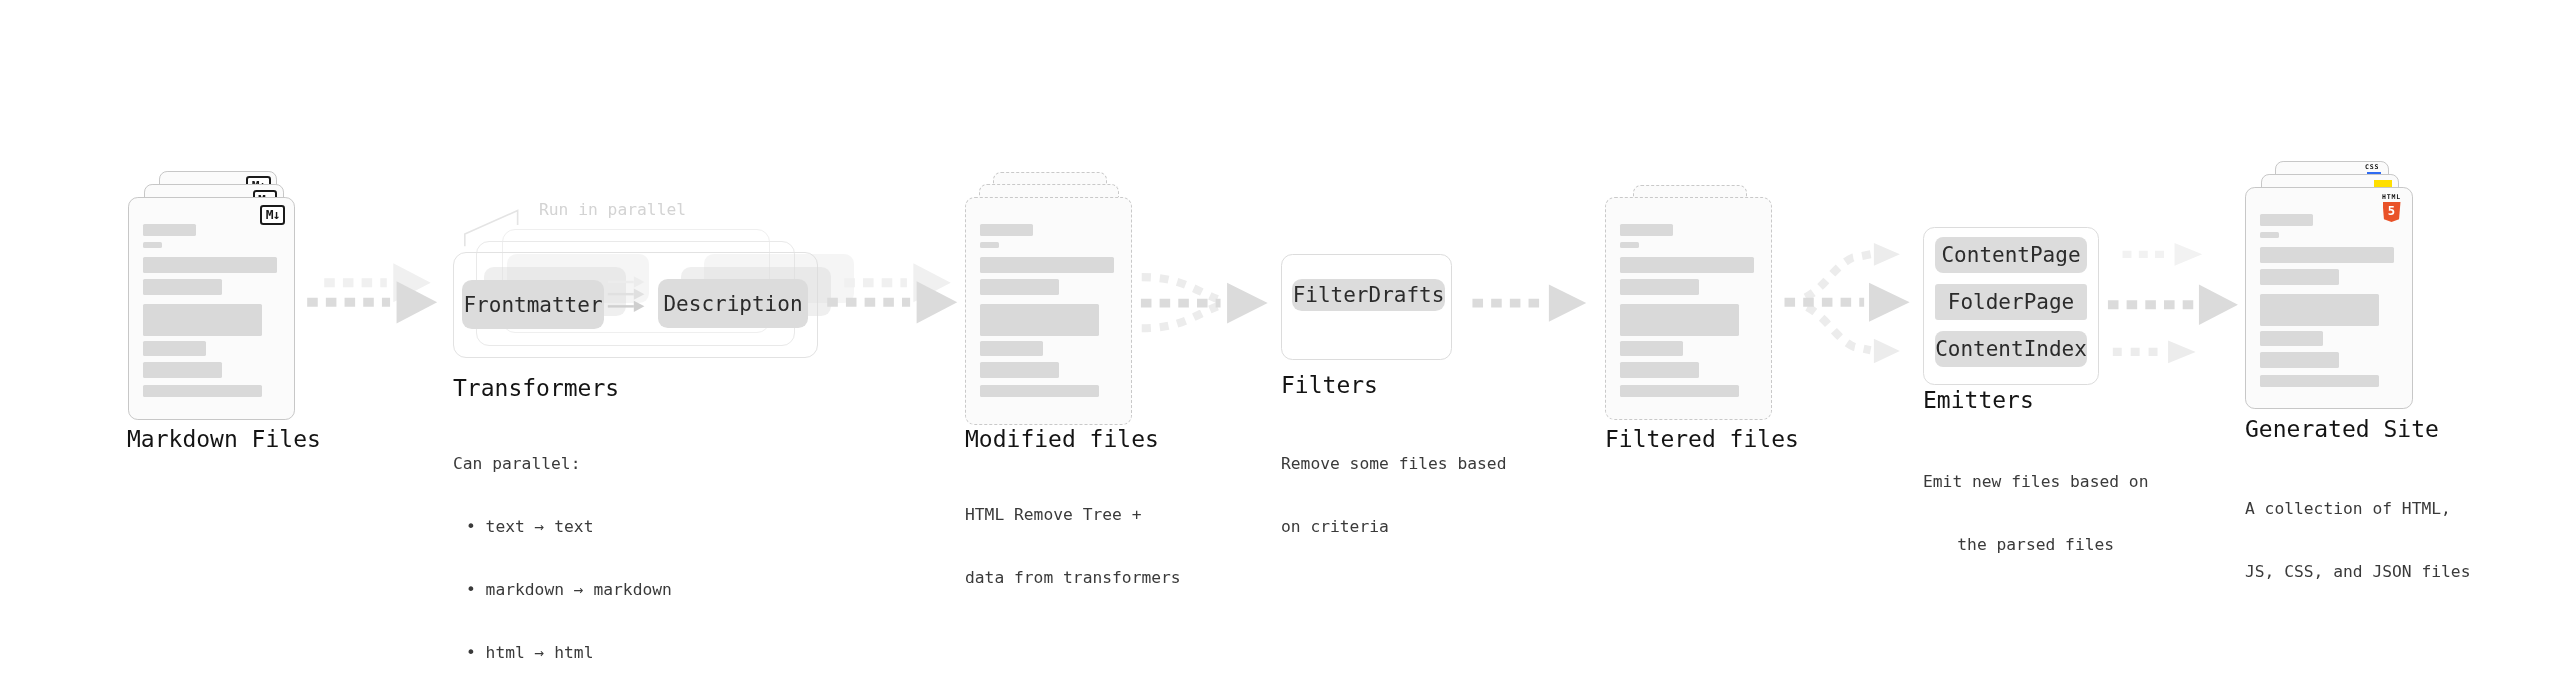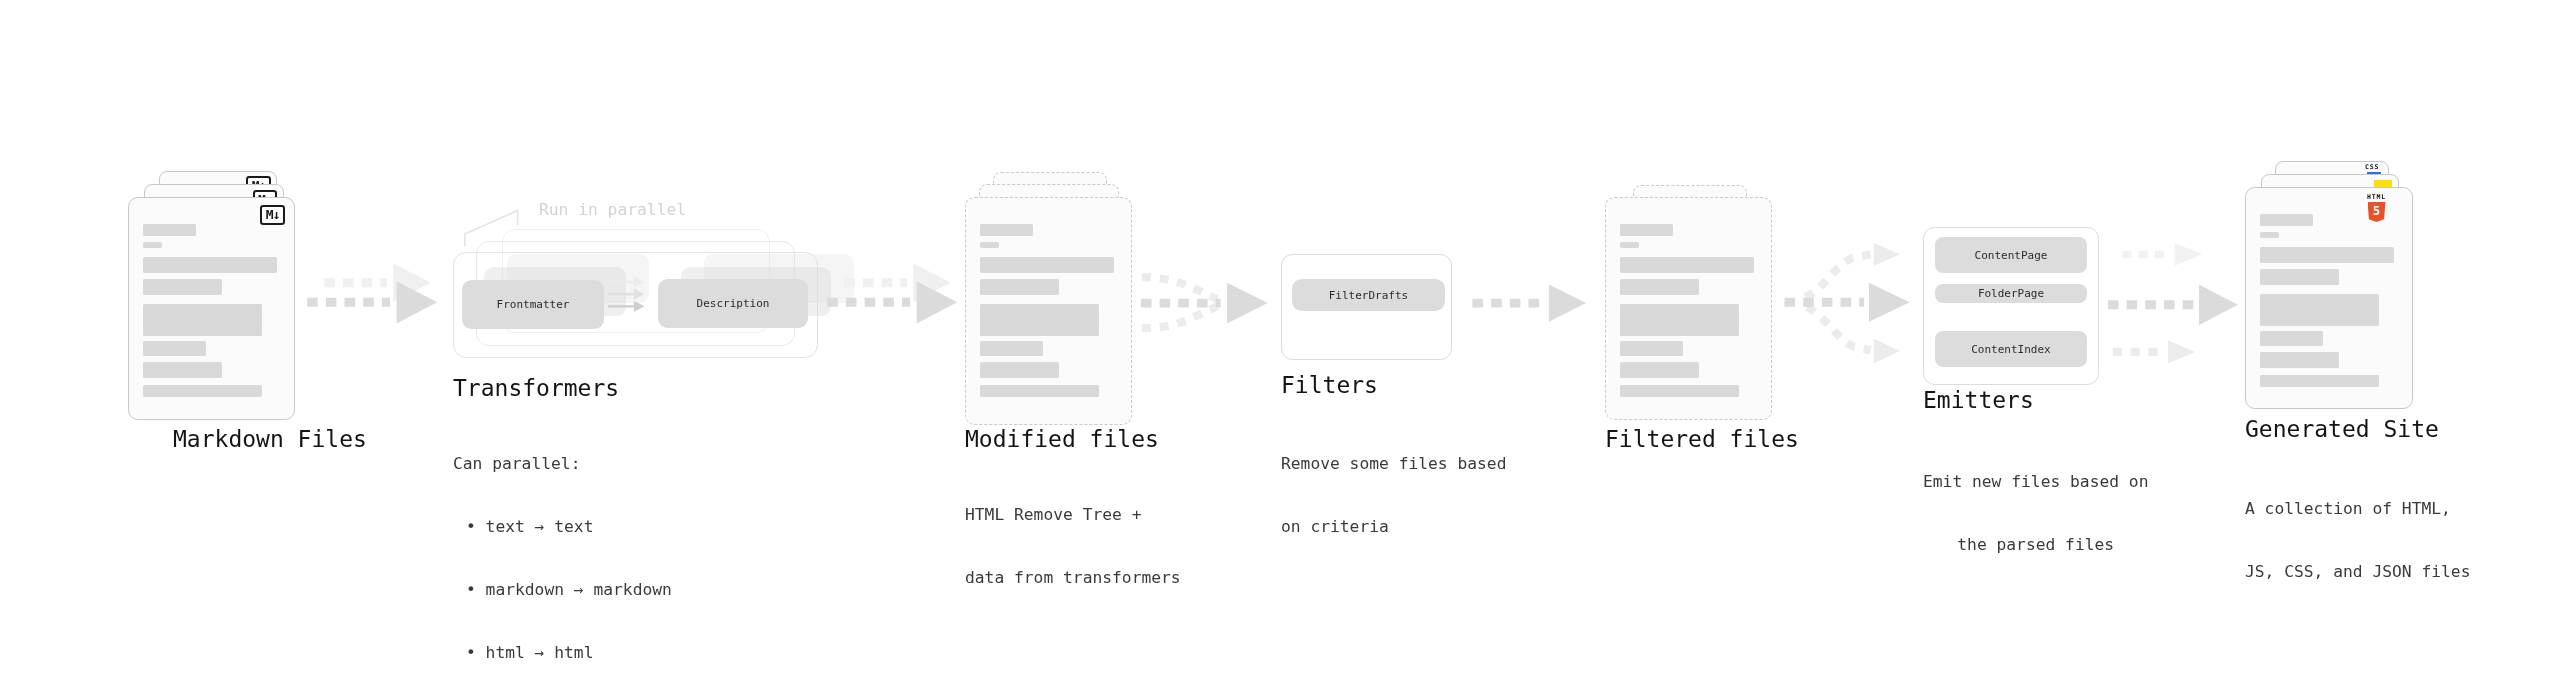--- a/index.html
+++ b/index.html
@@ -18,21 +18,21 @@
   .b4{top:81px;width:79px;height:16.3px;}
   .b5{top:106px;width:119px;height:32px;}
   .b6{top:143px;width:63px;height:15.4px;}
   .b7{top:164px;width:79px;height:16.3px;}
   .b8{top:187px;width:119px;height:12.2px;}
   
   .md-badge{position:absolute;border:2.4px solid var(--md_badge,#1a1a1a);border-radius:3.3px;background:#fff;
             color:var(--md_badge,#1a1a1a);font-weight:bold;font-size:13px;line-height:15.4px;padding:0 3.3px;letter-spacing:-0.8px;}
   
   .pill{position:absolute;background:var(--pill_fill,#dcdcdc);border-radius:9.8px;color:var(--pill_text,#2b2b2b);
-        font-size:11px;display:flex;align-items:center;justify-content:center;white-space:pre;}
+        font-size:21px;display:flex;align-items:center;justify-content:center;white-space:pre;}
   .pill.echo1{opacity:.45;} .pill.echo2{opacity:.28;}
   
   .outline{position:absolute;border:1.6px solid var(--outline_front,#e2e2e2);border-radius:13px;}
   .outline.mid{border-color:var(--outline_mid,#e9e9e9);}
   .outline.back{border-color:var(--outline_back,#efefef);}
   .outline.solidbox{border-color:var(--filters_outline,#dcdcdc);background:#fff;border-radius:11.4px;}
   
   .title{position:absolute;font-size:23px;line-height:24.4px;color:var(--title_text,#141414);white-space:pre;}
   .desc{position:absolute;font-size:16.3px;line-height:21px;color:var(--desc_text,#3a3a3a);white-space:pre;}
   .annotation{position:absolute;font-size:16.3px;color:var(--annotation_text,#d3d3d3);white-space:pre;}
@@ -81,21 +81,21 @@
         <div class="bar b1"></div>
         <div class="bar b2"></div>
         <div class="bar b3"></div>
         <div class="bar b4"></div>
         <div class="bar b5"></div>
         <div class="bar b6"></div>
         <div class="bar b7"></div>
         <div class="bar b8"></div>
       </div>
     </div>
-    <div class="title" style="left:127px;top:427px;margin-left:46px;">Markdown Files</div>
+    <div class="title" style="left:127px;top:427px;">Markdown Files</div>
   </div>
 
   <div class="abs">
     <div class="outline back" style="left:502px;top:229px;width:268px;height:104px;"></div>
     <div class="outline mid" style="left:476px;top:241px;width:319px;height:105px;"></div>
     <div class="outline" style="left:453px;top:252px;width:365px;height:106px;"></div>
 
     <div class="pill echo2" style="left:507px;top:254px;width:142px;height:49px;"></div>
     <div class="pill echo1" style="left:484px;top:267px;width:142px;height:49px;"></div>
     <div class="pill" style="left:462px;top:280px;width:142px;height:49px;">Frontmatter</div>
@@ -169,41 +169,41 @@
         <div class="bar b7"></div>
         <div class="bar b8"></div>
       </div>
     </div>
     <div class="title" style="left:1605px;top:427px;">Filtered files</div>
   </div>
 
   <div class="abs">
     <div class="outline solidbox" style="left:1923px;top:227px;width:176px;height:158px;"></div>
     <div class="pill" style="left:1935px;top:237px;width:152px;height:36px;border-radius:8.1px;">ContentPage</div>
-    <div class="pill" style="left:1935px;top:284px;width:152px;height:19px;border-radius:8px;">FolderPage</div>
+    <div class="pill" style="left:1935px;top:284px;width:152px;height:36px;border-radius:3px;">FolderPage</div>
     <div class="pill" style="left:1935px;top:331px;width:152px;height:36px;border-radius:8.1px;">ContentIndex</div>
     <div class="title" style="left:1923px;top:388px;">Emitters</div>
     <div class="desc" style="left:1923px;top:429px;text-align:center;">
       <div>Emit new files based on</div>
       <div>the parsed files</div>
     </div>
   </div>
 
   <div class="abs">
     <div class="page" style="left:2275px;top:161px;width:114px;height:65px;border-radius:8.1px;">
       <div class="css-icon" style="right:4.9px;top:2.4px;">
         <div class="css-word">CSS</div>
         <div class="css-bar"></div>
       </div>
     </div>
     <div class="page" style="left:2261px;top:174px;width:138px;height:77px;border-radius:8.1px;">
       <div class="js-icon" style="right:6.5px;top:4.9px;"></div>
     </div>
     <div class="page" style="left:2245px;top:187px;width:168px;height:222px;">
-      <div class="html5-icon" style="right:25px;top:5.7px;margin-left:16px;">
+      <div class="html5-icon" style="right:10px;top:5.7px;margin-left:16px;">
         <div class="html5-word">HTML</div>
         <div class="html5-shield">5</div>
       </div>
       <div>
         <div class="bar b1"></div>
         <div class="bar b2"></div>
         <div class="bar b3"></div>
         <div class="bar b4"></div>
         <div class="bar b5"></div>
         <div class="bar b6"></div>

